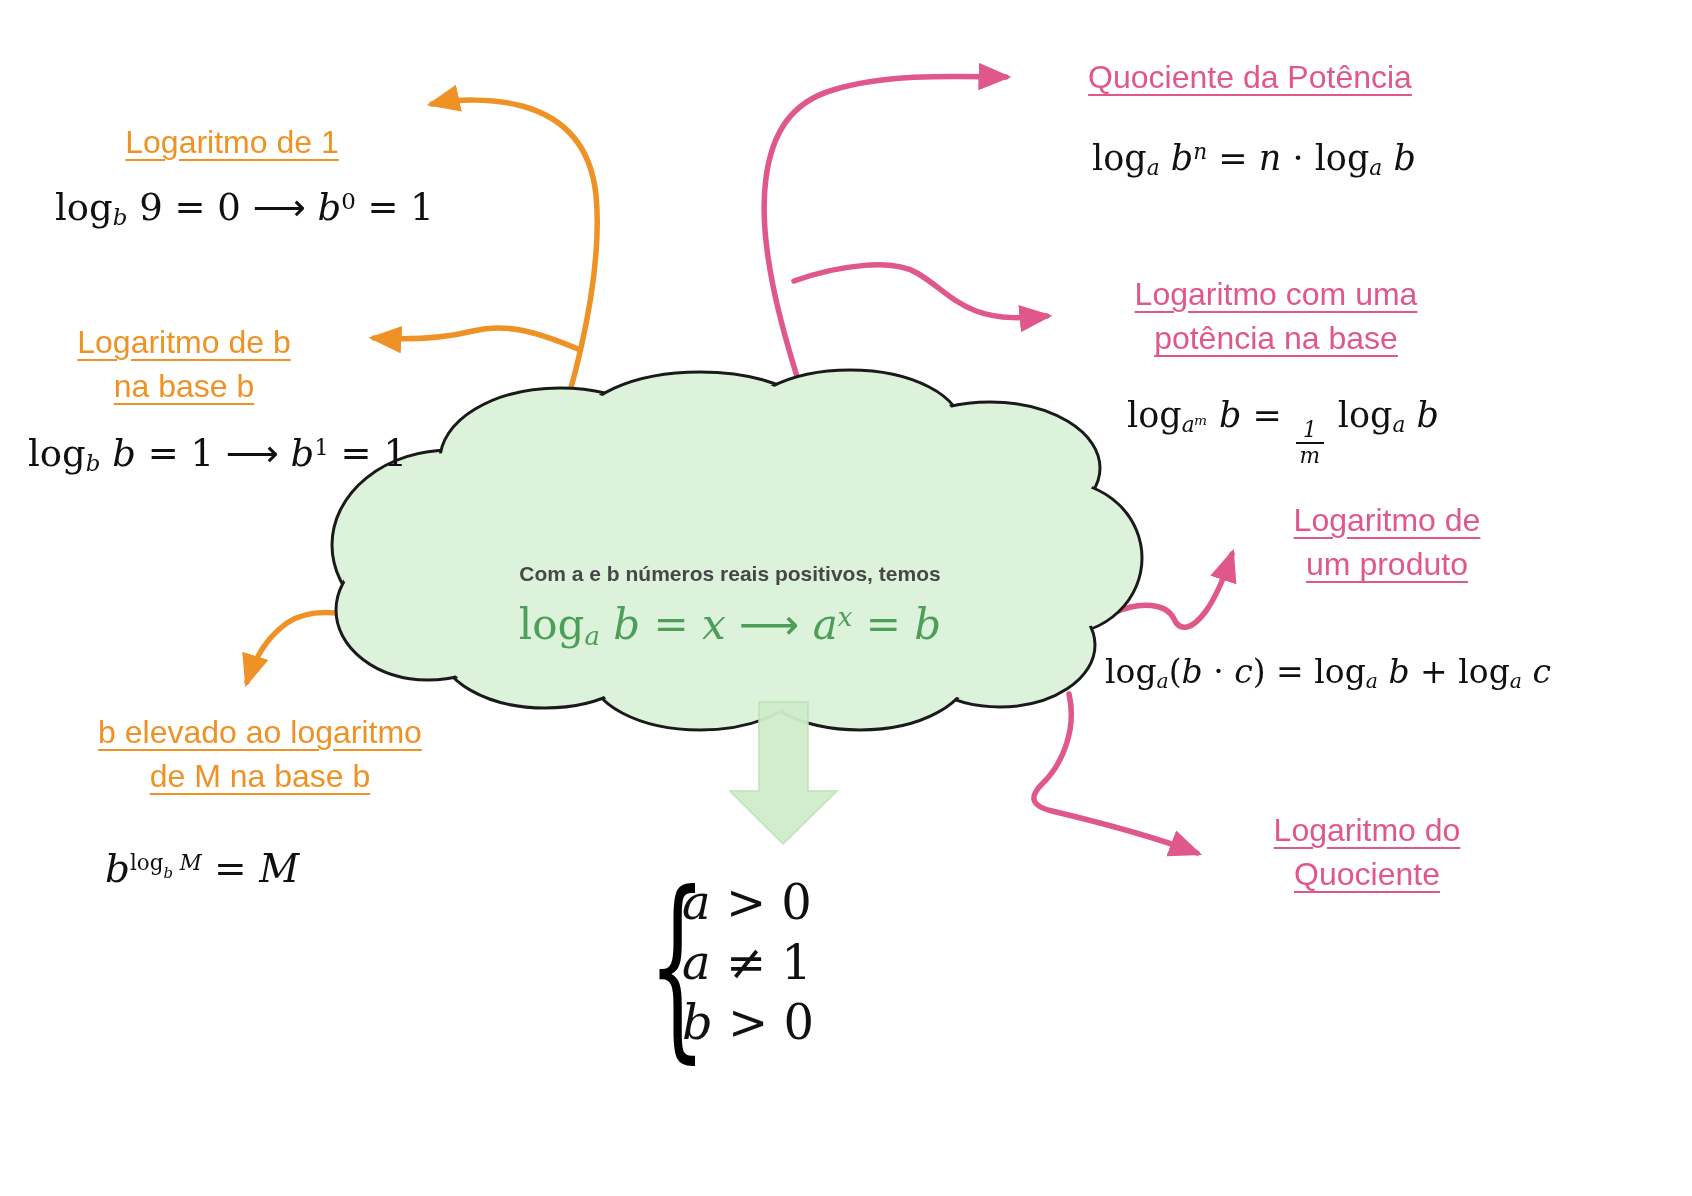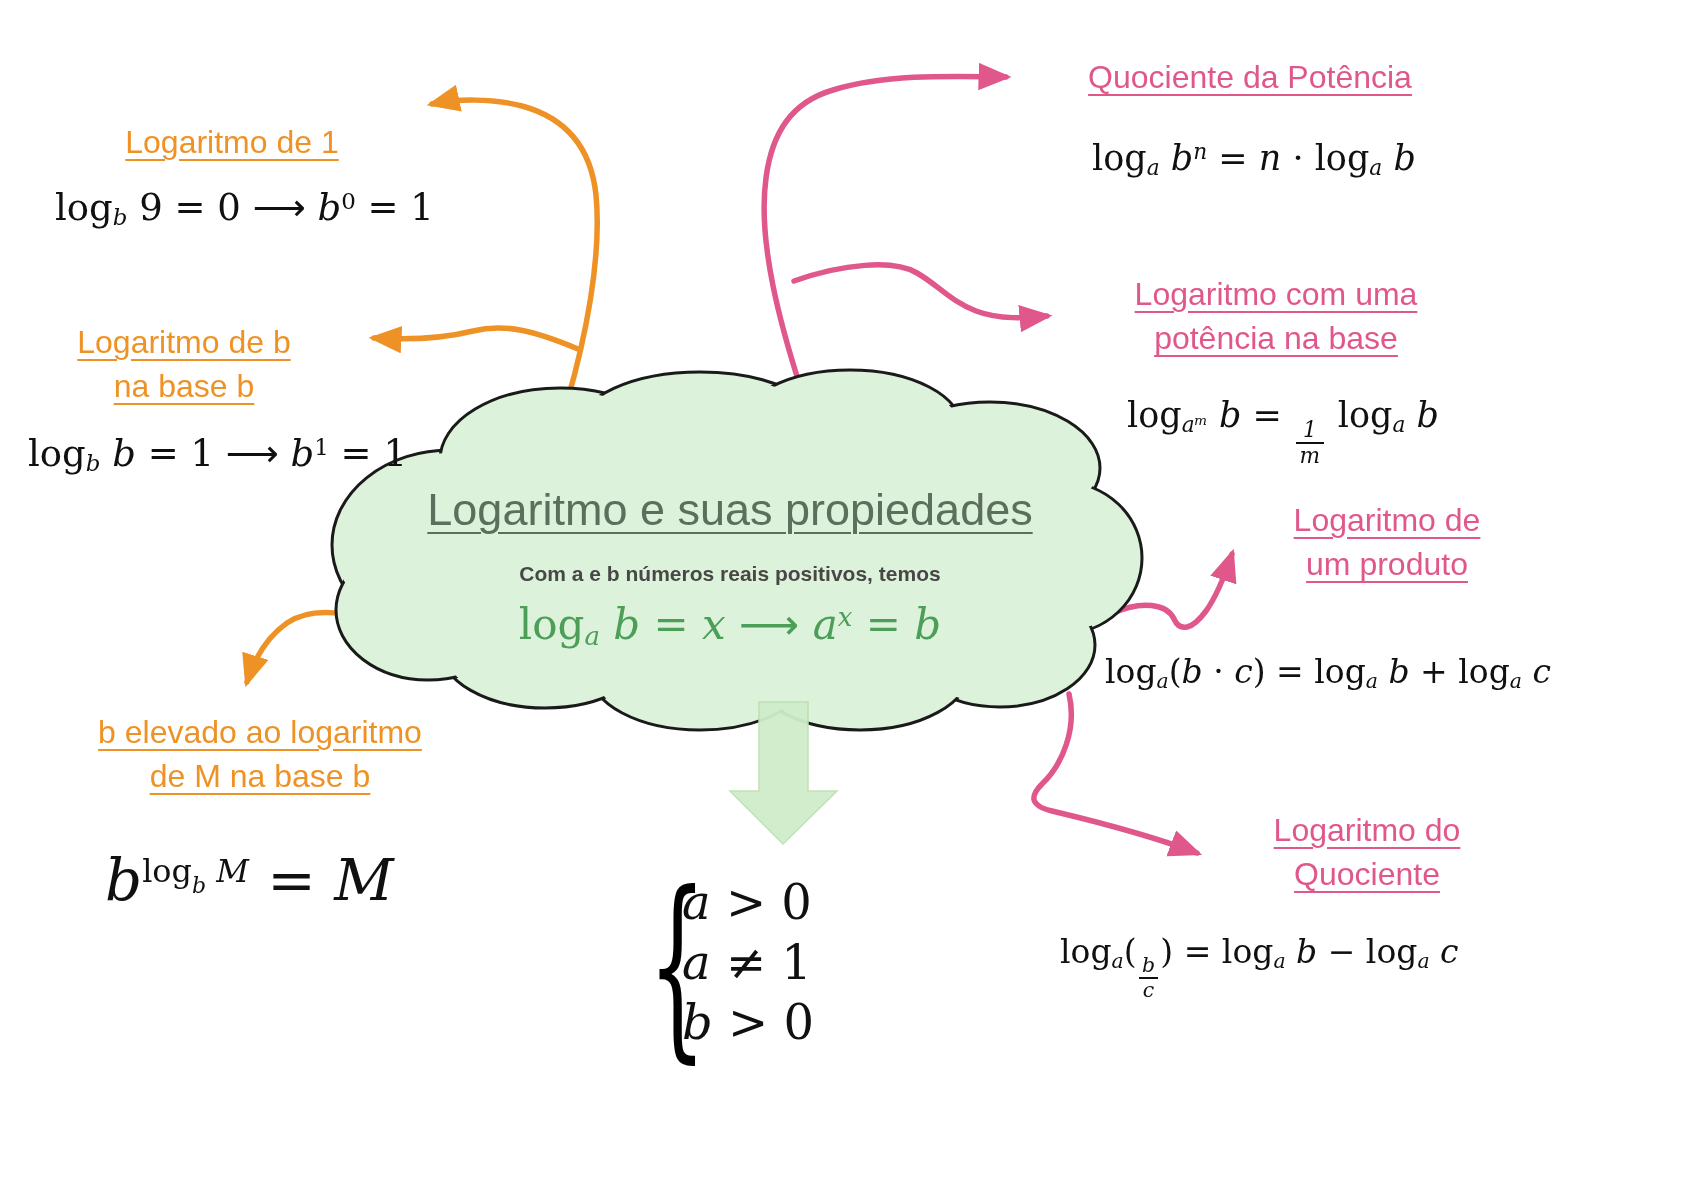--- a/index.html
+++ b/index.html
@@ -87,56 +87,51 @@
       <ellipse cx="860" cy="670" rx="107" ry="57"></ellipse>
       <ellipse cx="700" cy="672" rx="107" ry="55"></ellipse>
       <ellipse cx="545" cy="648" rx="102" ry="57"></ellipse>
       <ellipse cx="428" cy="610" rx="89" ry="67"></ellipse>
       <ellipse cx="730" cy="555" rx="300" ry="135"></ellipse>
     </g>
 
     <polygon points="759,702 808,702 808,791 837,791 783,844 730,791 759,791" fill="#CFEDCA" stroke="#BCE0B4" stroke-width="1.5" opacity="0.95"></polygon>
   </svg>
 
-  <div class="txt cloud-title" style="left:350px;top:484px;width:760px;">Logaritmo e suas propiedades</div>
   <div class="txt cloud-subtitle" style="left:350px;top:562px;width:760px;">Com a e b números reais positivos, temos</div>
   <div class="txt formula green-formula" style="left:350px;top:600px;width:760px;font-size:42px;"><span>log</span><span class="f-sub">a</span><span> </span><span class="f-var">b</span><span> = </span><span class="f-var">x</span><span> </span><span class="f-arrow">⟶</span><span> </span><span class="f-var">a</span><span class="f-supvar">x</span><span> = </span><span class="f-var">b</span></div>
 
   <div id="brace" style="left:648px;top:868px;">{</div>
   <div class="txt formula conds" style="left:682px;top:872px;">
     <span class="cond-line"><span class="f-var">a</span><span> &gt; 0</span></span>
     <span class="cond-line"><span class="f-var">a</span><span> ≠ 1</span></span>
     <span class="cond-line"><span class="f-var">b</span><span> &gt; 0</span></span>
   </div>
 
   <div class="txt branch-label orange" style="left:62px;top:120px;width:340px;">Logaritmo de 1</div>
   <div class="txt formula" style="left:55px;top:186px;font-size:37px;"><span>log</span><span class="f-sub">b</span><span> 9 = 0 </span><span class="f-arrow">⟶</span><span> </span><span class="f-var">b</span><span class="f-sup">0</span><span> = 1</span></div>
 
   <div class="txt branch-label orange" style="left:24px;top:320px;width:320px;">Logaritmo de b
 na base b</div>
   <div class="txt formula" style="left:28px;top:432px;font-size:37px;"><span>log</span><span class="f-sub">b</span><span> </span><span class="f-var">b</span><span> = 1 </span><span class="f-arrow">⟶</span><span> </span><span class="f-var">b</span><span class="f-sup">1</span><span> = 1</span></div>
 
   <div class="txt branch-label orange" style="left:20px;top:710px;width:480px;">b elevado ao logaritmo
 de M na base b</div>
-  <div class="txt formula" style="left:105px;top:846px;font-size:58px;"><span class="f-var">b</span><span class="f-exp">log</span><span class="f-expsub">b</span><span class="f-expvar"> M</span><span> = </span><span class="f-var">M</span></div>
+  <div class="txt formula" style="left:105px;top:846px;font-size:39px;"><span class="f-var">b</span><span class="f-exp">log</span><span class="f-expsub">b</span><span class="f-expvar"> M</span><span> = </span><span class="f-var">M</span></div>
 
   <div class="txt branch-label pink" style="left:1015px;top:55px;width:470px;">Quociente da Potência</div>
   <div class="txt formula" style="left:1092px;top:138px;font-size:35px;text-align:right;"><span>log</span><span class="f-sub">a</span><span> </span><span class="f-var">b</span><span class="f-supvar">n</span><span> = </span><span class="f-var">n</span><span> · </span><span>log</span><span class="f-sub">a</span><span> </span><span class="f-var">b</span></div>
 
   <div class="txt branch-label pink" style="left:1061px;top:272px;width:430px;">Logaritmo com uma
 potência na base</div>
   <div class="txt formula" style="left:1127px;top:395px;font-size:35px;"><span>log</span><span class="f-sub">aᵐ</span><span> </span><span class="f-var">b</span><span> = </span><span class="f-frac">
         <span class="f-num">1</span>
         <span class="f-den">m</span>
       </span><span> </span><span>log</span><span class="f-sub">a</span><span> </span><span class="f-var">b</span></div>
 
   <div class="txt branch-label pink" style="left:1247px;top:498px;width:280px;">Logaritmo de
 um produto</div>
   <div class="txt formula" style="left:1105px;top:652px;font-size:33px;"><span>log</span><span class="f-sub">a</span><span>(</span><span class="f-var">b</span><span> · </span><span class="f-var">c</span><span>) = </span><span>log</span><span class="f-sub">a</span><span> </span><span class="f-var">b</span><span> + </span><span>log</span><span class="f-sub">a</span><span> </span><span class="f-var">c</span></div>
 
   <div class="txt branch-label pink" style="left:1227px;top:808px;width:280px;">Logaritmo do
 Quociente</div>
-  <div class="txt formula" style="left:1060px;top:932px;font-size:33px;"><span>log</span><span class="f-sub">a</span><span>(</span><span class="f-frac">
-        <span class="f-num">b</span>
-        <span class="f-den">c</span>
-      </span><span>) = </span><span>log</span><span class="f-sub">a</span><span> </span><span class="f-var">b</span><span> − </span><span>log</span><span class="f-sub">a</span><span> </span><span class="f-var">c</span></div>
 
 </div>
 
 </body></html>

